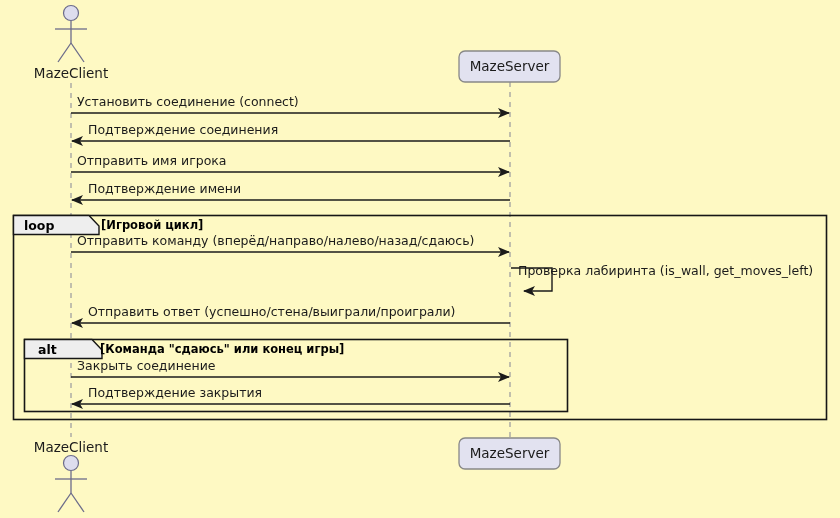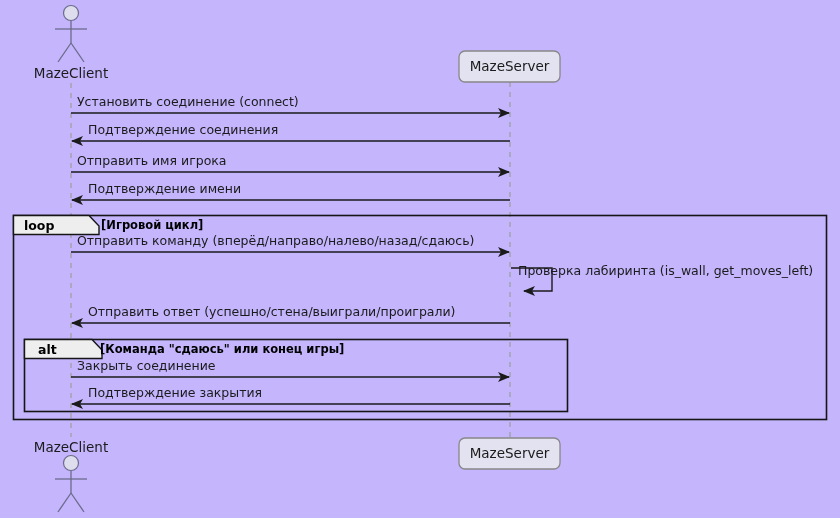--- a/index.html
+++ b/index.html
@@ -7,21 +7,21 @@
     padding: 0;
     background: #ffffff;
   }
   body {
     font-family: "DejaVu Sans", "Liberation Sans", sans-serif;
   }
   #diagram-root {
     position: relative;
     width: 840px;
     height: 518px;
-    background: #c4b5fd;
+    background: #fef9c3;
     overflow: hidden;
   }
   #diagram-svg {
     position: absolute;
     left: 0;
     top: 0;
   }
   .msg-text {
     font-size: 12.5px;
     fill: #1b1b1b;

